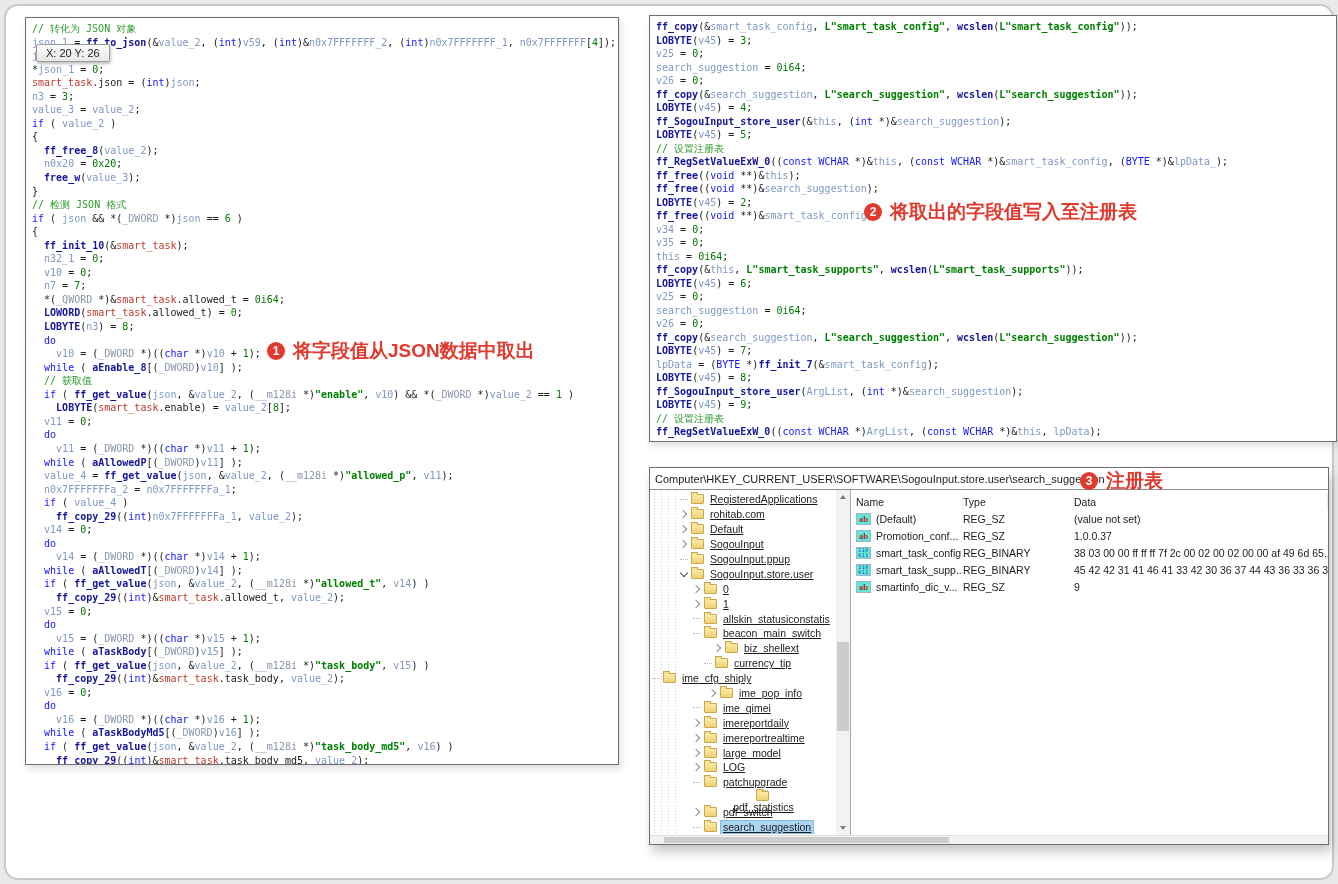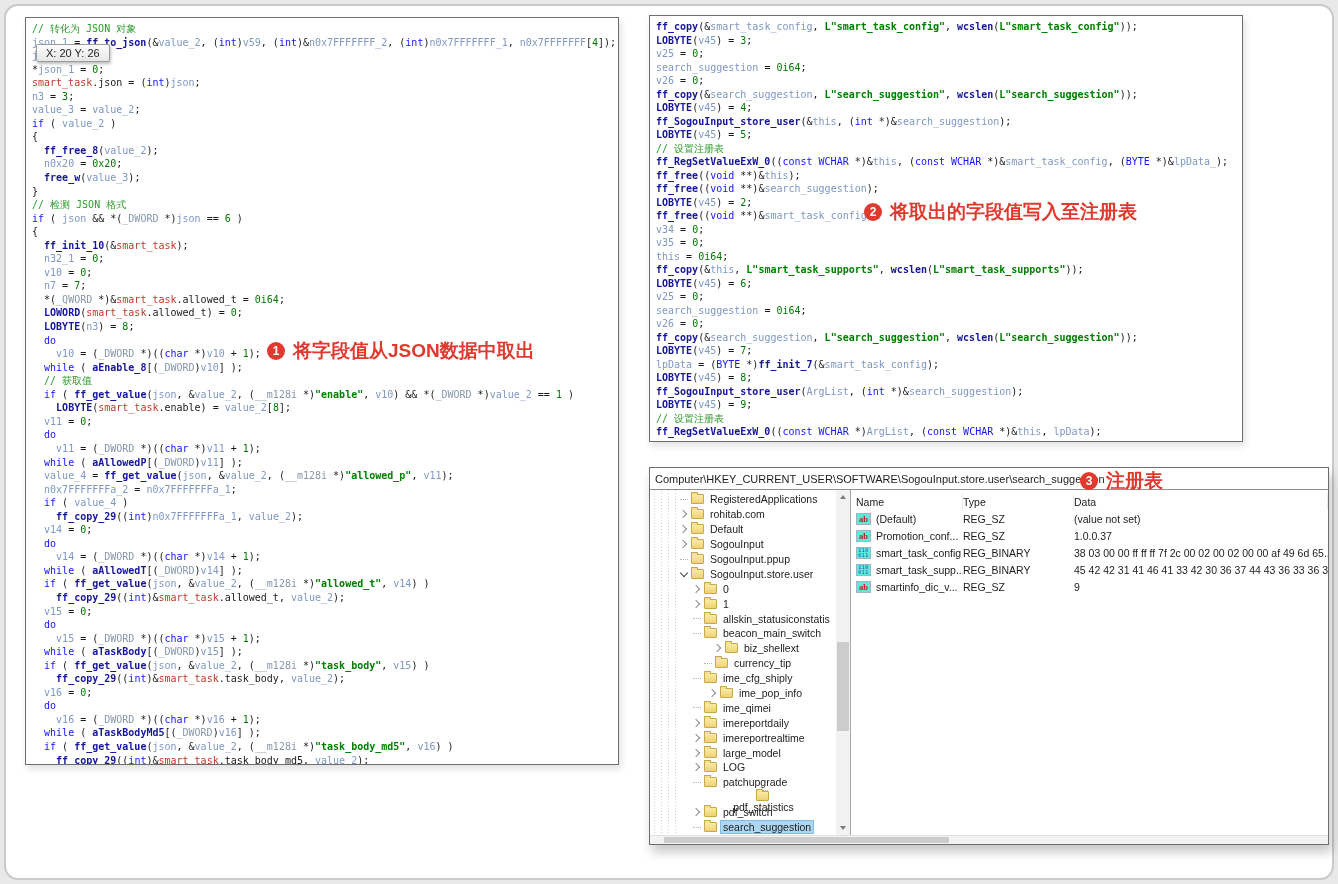--- a/index.html
+++ b/index.html
@@ -18,21 +18,21 @@
   html,body{width:1338px;height:884px;}
   body{background:#e9e9e9;font-family:"Liberation Sans",sans-serif;position:relative;overflow:hidden;}
   .canvas{position:absolute;left:4px;top:4px;right:4px;bottom:4px;background:#fff;
           border:2px solid #c9c9c9;border-radius:14px;}
 
   
   .code-panel{position:absolute;background:#fff;border:1px solid #6e6e6e;overflow:hidden;
               font-family:"DejaVu Sans Mono",monospace;font-size:10px;color:#1a1a1a;
               padding:4px 0 0 6px;box-shadow:2px 4px 7px rgba(0,0,0,.12);}
   #left-code{left:25px;top:17px;width:594px;height:748px;}
-  #right-code{left:649px;top:15px;width:594px;height:427px;}
+  #right-code{left:649px;top:15px;width:688px;height:427px;}
   .code-line{white-space:pre;height:13.55px;line-height:13.55px;}
   #right-code .code-line{height:13.5px;line-height:13.5px;}
   .tc{color:var(--code-comment);}
   .ts{color:var(--code-string);font-weight:bold;}
   .tn{color:var(--code-number);}
   .tk{color:var(--code-keyword);}
   .tt{color:var(--code-type);}
   .tv{color:var(--code-var);}
   .tf{color:var(--code-func);font-weight:bold;}
   .tr{color:var(--code-field-red);}
@@ -66,21 +66,21 @@
   .expander{width:12px;flex:none;display:flex;align-items:center;justify-content:center;}
   .expander.collapsed::before{content:'';width:5px;height:5px;border-right:1.4px solid #8c8c8c;
          border-top:1.4px solid #8c8c8c;transform:rotate(45deg);display:block;margin-right:2px;}
   .expander.expanded::before{content:'';width:5px;height:5px;border-right:1.4px solid #454545;
          border-top:1.4px solid #454545;transform:rotate(135deg);display:block;margin-bottom:2px;}
   .expander.leaf::before{content:'';width:8px;border-top:1px dotted #b5b5b5;display:block;}
   .folder{width:13px;height:10px;flex:none;margin:0 4px 0 1px;position:relative;border-radius:1px;
           background:linear-gradient(#fbeaa6,#eed276);border:1px solid #c8a84b;}
   .folder::before{content:'';position:absolute;top:-3px;left:-1px;width:5px;height:2px;
           background:#f6e094;border:1px solid #c8a84b;border-bottom:none;border-radius:1px 1px 0 0;}
-  .tree-label{padding:0 2px;}
+  .tree-label{padding:0 2px;text-decoration:underline;}
   .tree-label.selected{background:var(--selection-blue);outline:1px solid #84bbe0;}
   .reg-vscroll{width:14px;flex:none;background:#f2f2f2;position:relative;}
   .sb-arrow{position:absolute;left:0;right:0;margin:auto;width:0;height:0;
             border-left:3.5px solid transparent;border-right:3.5px solid transparent;}
   .sb-up{top:5px;border-bottom:4px solid #7a7a7a;}
   .sb-down{bottom:5px;border-top:4px solid #7a7a7a;}
   .sb-thumb{position:absolute;left:1px;right:1px;top:44%;height:26%;background:#cccccc;}
   .reg-divider{width:1px;flex:none;background:#a8a8a8;}
   .reg-values{flex:1;min-width:0;padding-top:3px;overflow:hidden;}
   .val-header{display:flex;height:17px;align-items:center;color:#222;}
@@ -276,21 +276,21 @@
         <div class="tree-row" style="padding-left: 41px; margin-left: 21px;">
           <span class="expander collapsed"></span>
           <span class="folder"></span>
           <span class="tree-label">biz_shellext</span>
         </div>
         <div class="tree-row" style="padding-left: 52px;">
           <span class="expander leaf"></span>
           <span class="folder"></span>
           <span class="tree-label">currency_tip</span>
         </div>
-        <div class="tree-row" style="padding-left: 41px;">
+        <div class="tree-row" style="">
           <span class="expander leaf"></span>
           <span class="folder"></span>
           <span class="tree-label">ime_cfg_shiply</span>
         </div>
         <div class="tree-row" style="padding-left: 41px; margin-left: 16px;">
           <span class="expander collapsed"></span>
           <span class="folder"></span>
           <span class="tree-label">ime_pop_info</span>
         </div>
         <div class="tree-row" style="padding-left: 41px;">

